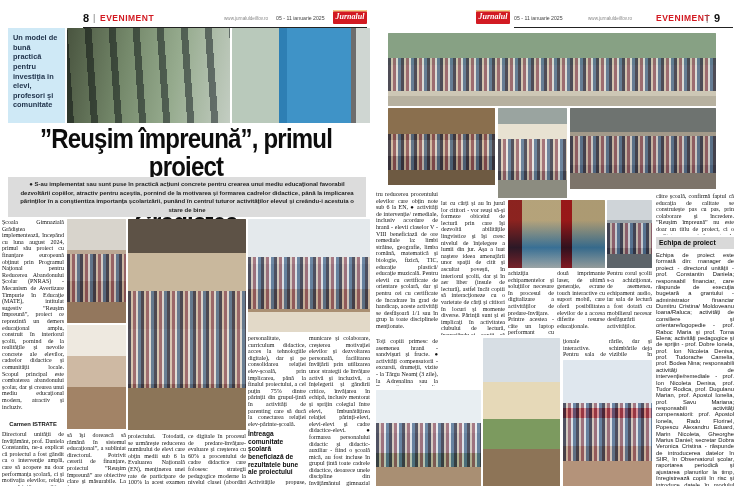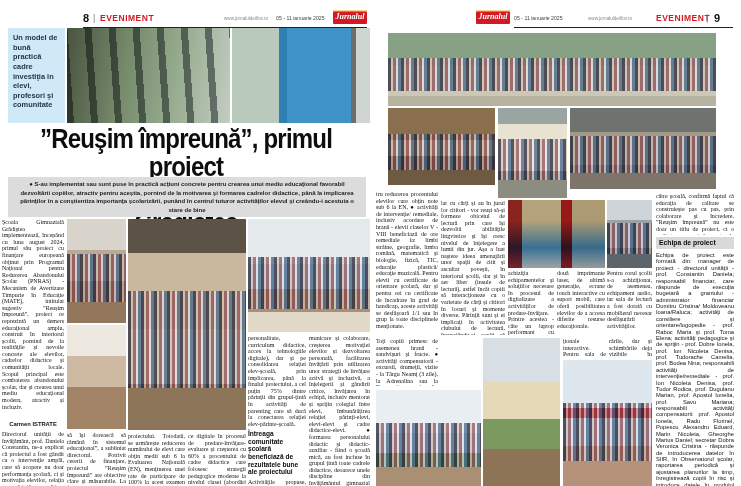--- a/index.html
+++ b/index.html
@@ -87,21 +87,21 @@
 <div class="abs rule" style="left:83px;top:27px;width:284px;"></div>
 
 <div class="abs logo" style="left:476px;top:10px;width:34px;height:14px;">Jurnalul</div>
 <div class="abs date" style="left:514px;top:15px;">05 - 11 ianuarie 2025</div>
 <div class="abs site" style="left:588px;top:16px;">www.jurnaluldeilfov.ro</div>
 <div class="abs section" style="left:656px;top:13px;">EVENIMENT</div>
 <div class="abs divider" style="left:706px;top:13px;">|</div>
 <div class="abs pagenum" style="left:714px;top:12px;">9</div>
 <div class="abs rule" style="left:514px;top:27px;width:219px;"></div>
 
-<div class="abs kicker" style="left:8px;top:28px;width:57px;height:95px;">Un model de bună practică cadre investiţia în elevi, profesori şi comunitate</div>
+<div class="abs kicker" style="left:8px;top:28px;width:57px;height:95px;">Un model de bună practică pentru investiţia în elevi, profesori şi comunitate</div>
 <div class="abs photo p-building" style="left:67px;top:28px;width:163px;height:95px;"></div>
 <div class="abs photo p-present" style="left:232px;top:28px;width:138px;height:95px;"></div>
 
 <div class="abs headline" style="left:4px;top:124px;width:364px;">
   <div>”Reuşim împreună”, primul proiect</div>
   <div>european al Şcolii Gimnaziale Grădiştea</div>
 </div>
 
 <div class="abs lede" style="left:8px;top:177px;width:358px;height:40px;">● S-au implementat sau sunt puse în practică acţiuni concrete pentru crearea unui mediu educaţional favorabil dezvoltării copiilor, atractiv pentru aceştia, pornind de la motivarea şi formarea cadrelor didactice, până la implicarea părinţilor în a conştientiza importanţa şcolarizării, punând în centrul tuturor activităţilor elevul şi creându-i acestuia o stare de bine</div>
 

